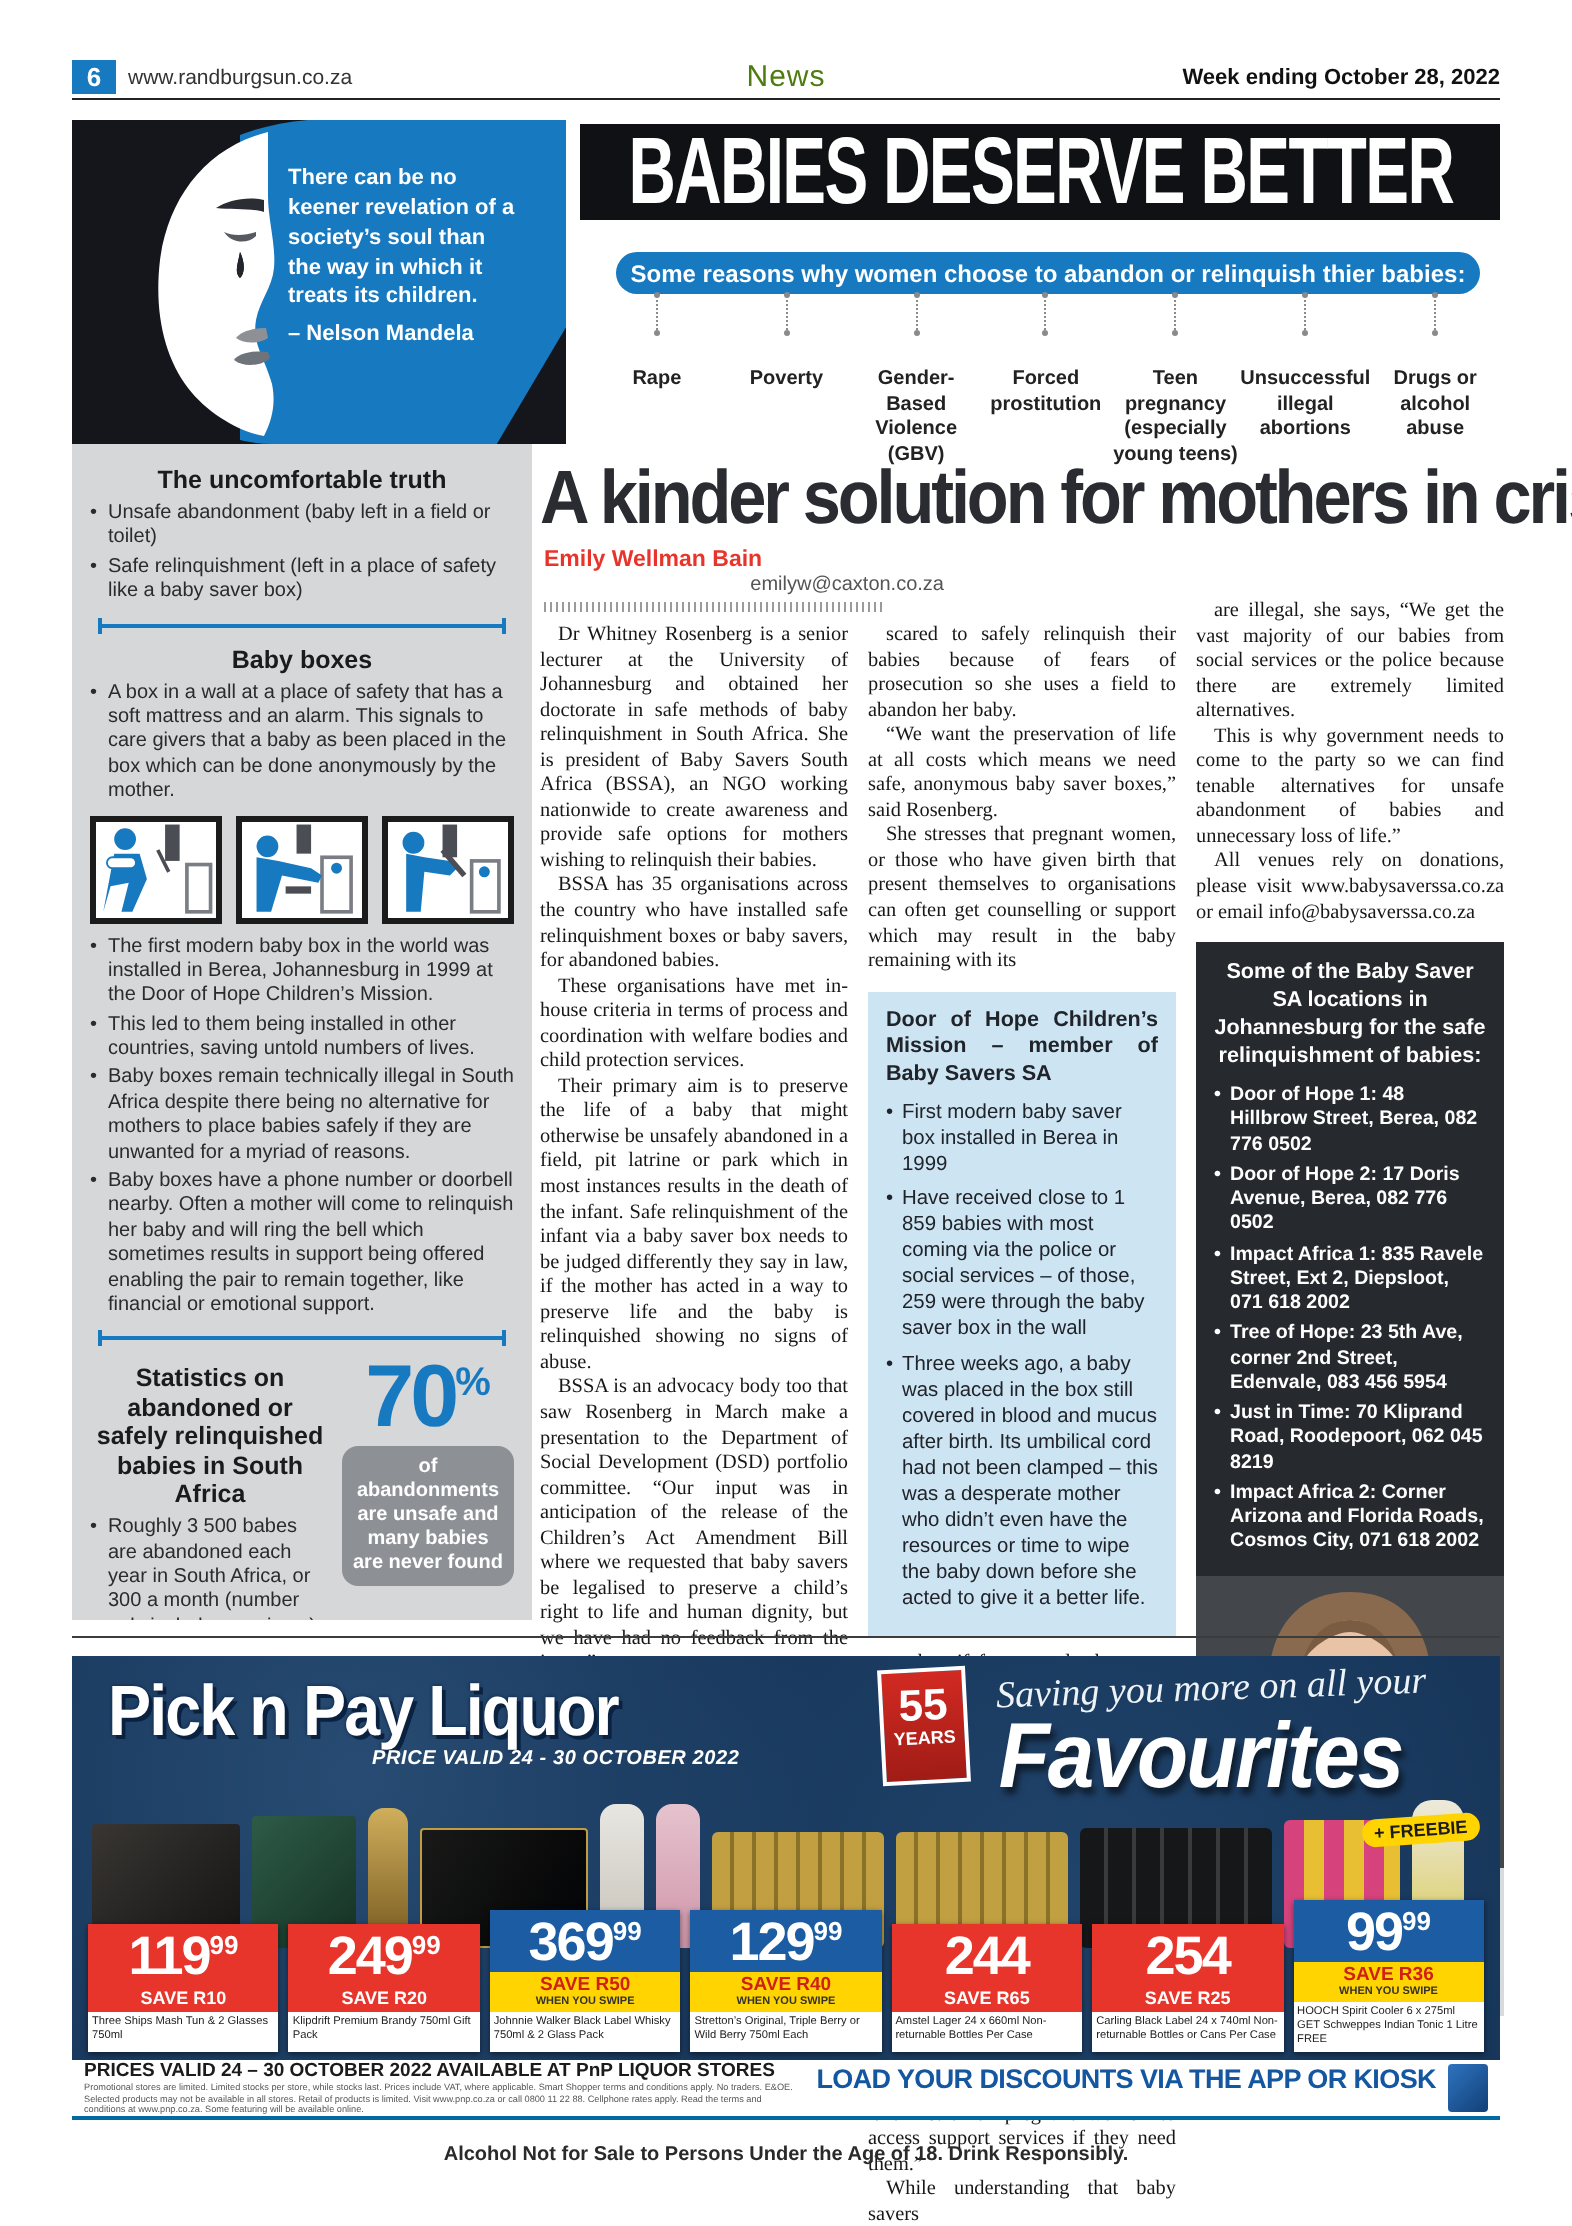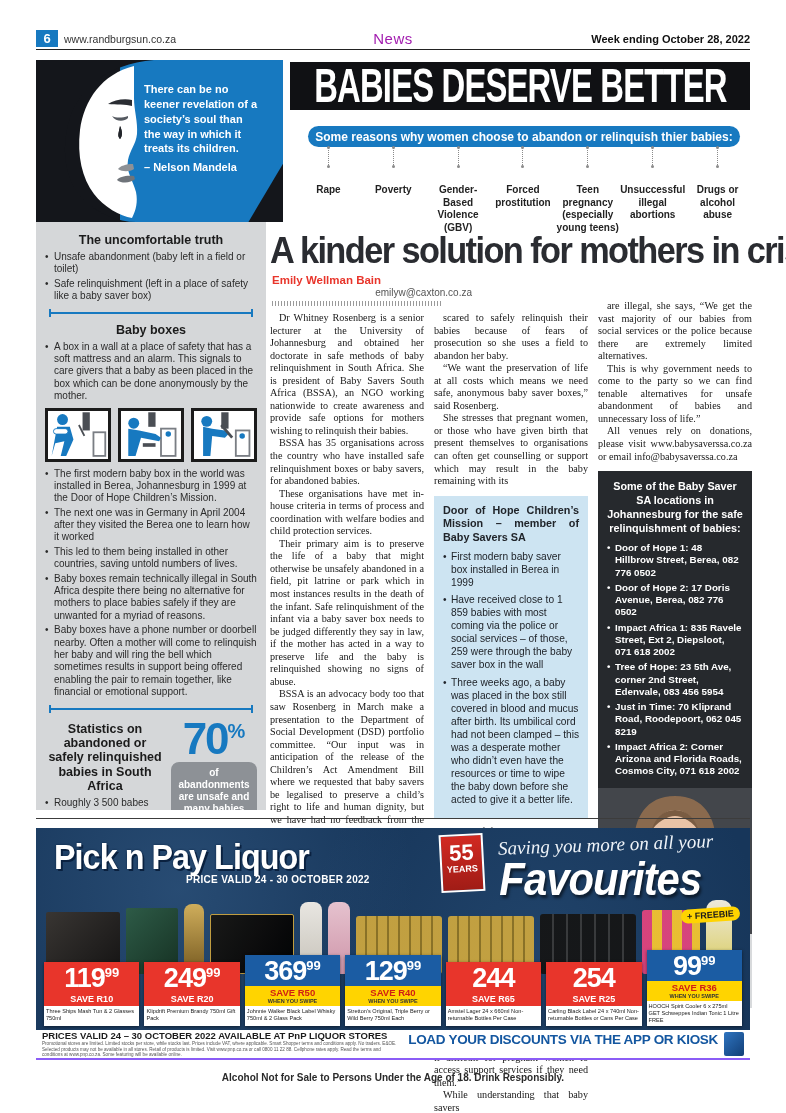--- a/index.html
+++ b/index.html
@@ -3,21 +3,21 @@
 <meta charset="utf-8">
 <style>
   * { margin:0; padding:0; box-sizing:border-box; }
   html,body { width:786px; height:1113px; background:#fff; font-family:"Liberation Sans", sans-serif; color:#1c1c1c; }
   body { position:relative; overflow:hidden; }
 
   
   .masthead { position:absolute; left:36px; right:36px; top:28px; height:22px; display:flex; align-items:center; border-bottom:1px solid #222; }
   .pageno { background:#1779c0; color:#fff; font-weight:bold; font-size:13px; width:22px; height:17px; display:flex; align-items:center; justify-content:center; }
   .site { font-size:10.5px; color:#333; margin-left:6px; }
-  .section { position:absolute; left:0; right:0; text-align:center; font-size:15px; color:#a21caf; letter-spacing:.5px; }
+  .section { position:absolute; left:0; right:0; text-align:center; font-size:15px; color:#4d7c0f; letter-spacing:.5px; }
   .date { margin-left:auto; font-size:11px; font-weight:bold; color:#111; position:relative; }
 
   
   .quotebox { position:absolute; left:36px; top:60px; width:247px; height:162px; background:#14161b; overflow:hidden; }
   .quote-blue { position:absolute; inset:0; background:#1779c0; clip-path:polygon(34% 0,100% 0,100% 64%,86% 100%,34% 100%); }
   .quote-face { position:absolute; left:0; top:0; }
   .quote-text { position:absolute; left:108px; top:22px; width:118px; color:#fff; font-weight:bold; font-size:11px; line-height:1.35; }
   .quote-attr { margin-top:4px; }
 
   
@@ -73,21 +73,21 @@
   .caption { background:#d8dadc; padding:5px 6px; font-family:"Liberation Sans", sans-serif; font-weight:bold; font-size:10.2px; line-height:1.25; color:#222; text-align:left; }
   .art-rule { position:absolute; left:36px; right:36px; top:818px; border-top:1.5px solid #3c3c3c; }
 
   
   .ad { position:absolute; left:36px; top:828px; width:714px; height:232px; }
   .ad-dark { position:absolute; inset:0 0 30px 0; background:
       radial-gradient(circle at 20% 30%, rgba(90,140,190,.25), transparent 40%),
       radial-gradient(circle at 70% 60%, rgba(70,120,170,.2), transparent 45%),
       #17365a; overflow:hidden; }
   .pnp-logo { position:absolute; left:18px; top:8px; color:#fff; font-weight:bold; font-size:34px; letter-spacing:-1px; text-shadow:0 0 2px #0b2240,2px 2px 0 #0b2240; transform:scale(.95,1.05); transform-origin:left top; }
-  .pnp-valid { position:absolute; left:150px; top:46px; color:#fff; font-weight:bold; font-size:10px; letter-spacing:.3px; }
+  .pnp-valid { position:absolute; left:150px; top:46px; color:#fff; font-weight:bold; font-size:10px; letter-spacing:.3px;font-style:italic; }
   .badge55 { position:absolute; left:404px; top:6px; width:44px; height:58px; background:linear-gradient(#d22a22,#a01c16); border:2px solid #fff; transform:rotate(-3deg); color:#fff; text-align:center; font-weight:bold; }
   .badge55 .n { font-size:22px; line-height:1; margin-top:6px; } .badge55 .y { font-size:9px; }
   .tag-script { position:absolute; left:330px; top:6px; color:#eef3f8; font-family:"Liberation Serif", serif; font-style:italic; font-size:19px; white-space:nowrap; transform:rotate(-2deg); left:462px; }
   .tag-fav { position:absolute; left:458px; top:26px; color:#fff; font-weight:bold; font-style:italic; font-size:44px; letter-spacing:-1px; text-shadow:2px 3px 3px rgba(0,0,0,.55); transform:scale(.95,1.05); }
   .shelf { position:absolute; left:0; right:0; bottom:56px; height:76px; display:flex; align-items:flex-end; gap:6px; padding:0 10px; }
   .prod { border-radius:2px; opacity:.95; }
   .p-box1 { width:74px; height:62px; background:linear-gradient(135deg,#3a3530,#14110f); }
   .p-box2 { width:52px; height:66px; background:linear-gradient(135deg,#2e5c45,#15301f); }
   .p-bottle1 { width:20px; height:70px; background:linear-gradient(#d8b35a,#7a5a1c); border-radius:8px 8px 3px 3px; }
   .p-box3 { width:84px; height:60px; background:linear-gradient(120deg,#191714,#000); border:1px solid #c9a23f; }
@@ -102,21 +102,21 @@
   .tag .price { color:#fff; font-weight:bold; font-size:27px; line-height:1; padding:3px 2px 1px; letter-spacing:-1px; }
   .tag .price sup { font-size:13px; letter-spacing:0; }
   .tag .save { font-weight:bold; font-size:9px; color:#fff; padding:1px 0 2px; }
   .tag .desc { background:#fff; color:#222; font-size:5.6px; line-height:1.25; padding:2px 2px; min-height:20px; text-align:left; }
   .tag-red { background:#e8352b; }
   .tag-blue { background:#1b5ca3; }
   .tag-blue .band { background:#ffd400; padding:1px 12px 2px; }
   .tag-blue .band .save { color:#d01f14; display:block; padding:0; font-size:9.5px; }
   .tag-blue .band .swipe { color:#333; font-weight:bold; font-size:5.5px; display:block; }
   .freebie { position:absolute; right:10px; bottom:108px; background:#ffd400; color:#1b1b1b; font-weight:bold; font-size:9px; padding:2px 6px; border-radius:8px; transform:rotate(-4deg); }
-  .ad-white { position:absolute; left:0; right:0; bottom:0; height:30px; background:#fff; border-bottom:2px solid #8b5cf6; display:flex; align-items:center; padding:2px 6px; gap:8px; }
+  .ad-white { position:absolute; left:0; right:0; bottom:0; height:30px; background:#fff; border-bottom:2px solid #0369a1; display:flex; align-items:center; padding:2px 6px; gap:8px; }
   .aw-left { width:54%; }
   .aw-bold { font-weight:bold; font-size:9.5px; color:#1b1b1b; }
   .aw-fine { font-size:4.6px; color:#555; line-height:1.3; }
   .aw-right { margin-left:auto; display:flex; align-items:flex-start; gap:6px; }
   .aw-load { color:#1457a0; font-weight:bold; font-size:13.5px; letter-spacing:-.3px; white-space:nowrap; }
   .kiosk { width:20px; height:24px; background:linear-gradient(135deg,#2e74c0,#123f77); border-radius:2px; }
 
   .bottom-notice { position:absolute; left:0; right:0; top:1072px; text-align:center; font-weight:bold; font-size:10px; color:#2a2a2a; }
 </style>
 </head>
@@ -217,21 +217,20 @@
       <rect x="30" y="0" width="8" height="18" fill="#4a4e54"></rect>
         <rect x="46" y="20" width="15" height="28" fill="none" stroke="#7a7e84" stroke-width="2"></rect>
       <circle cx="53" cy="26" r="3" fill="#1779c0"></circle>
       <circle cx="14" cy="10" r="6" fill="#1779c0"></circle>
         <path d="M10,16 L20,18 L34,20 L38,24 L34,28 L20,26 L18,48 L10,48 Z" fill="#1779c0"></path>
       <path d="M30,14 L42,28" stroke="#4a4e54" stroke-width="3"></path>
     </svg>
   </div>
   <ul class="sb-list">
     <li>The first modern baby box in the world was installed in Berea, Johannesburg in 1999 at the Door of Hope Children’s Mission.</li>
-    <li>The next one was in Germany in April 2004 after they visited the Berea one to learn how it worked</li>
     <li>This led to them being installed in other countries, saving untold numbers of lives.</li>
     <li>Baby boxes remain technically illegal in South Africa despite there being no alternative for mothers to place babies safely if they are unwanted for a myriad of reasons.</li>
     <li>Baby boxes have a phone number or doorbell nearby. Often a mother will come to relinquish her baby and will ring the bell which sometimes results in support being offered enabling the pair to remain together, like financial or emotional support.</li>
   </ul>
   <div class="sb-div"></div>
   <div class="stats">
     <div class="stats-left">
       <div class="sb-title">Statistics on abandoned or safely relinquished babies in South Africa</div>
       <ul class="sb-list">
         <li>Roughly 3 500 babes are abandoned each year in South Africa, or 300 a month (number only includes survivors).</li>

